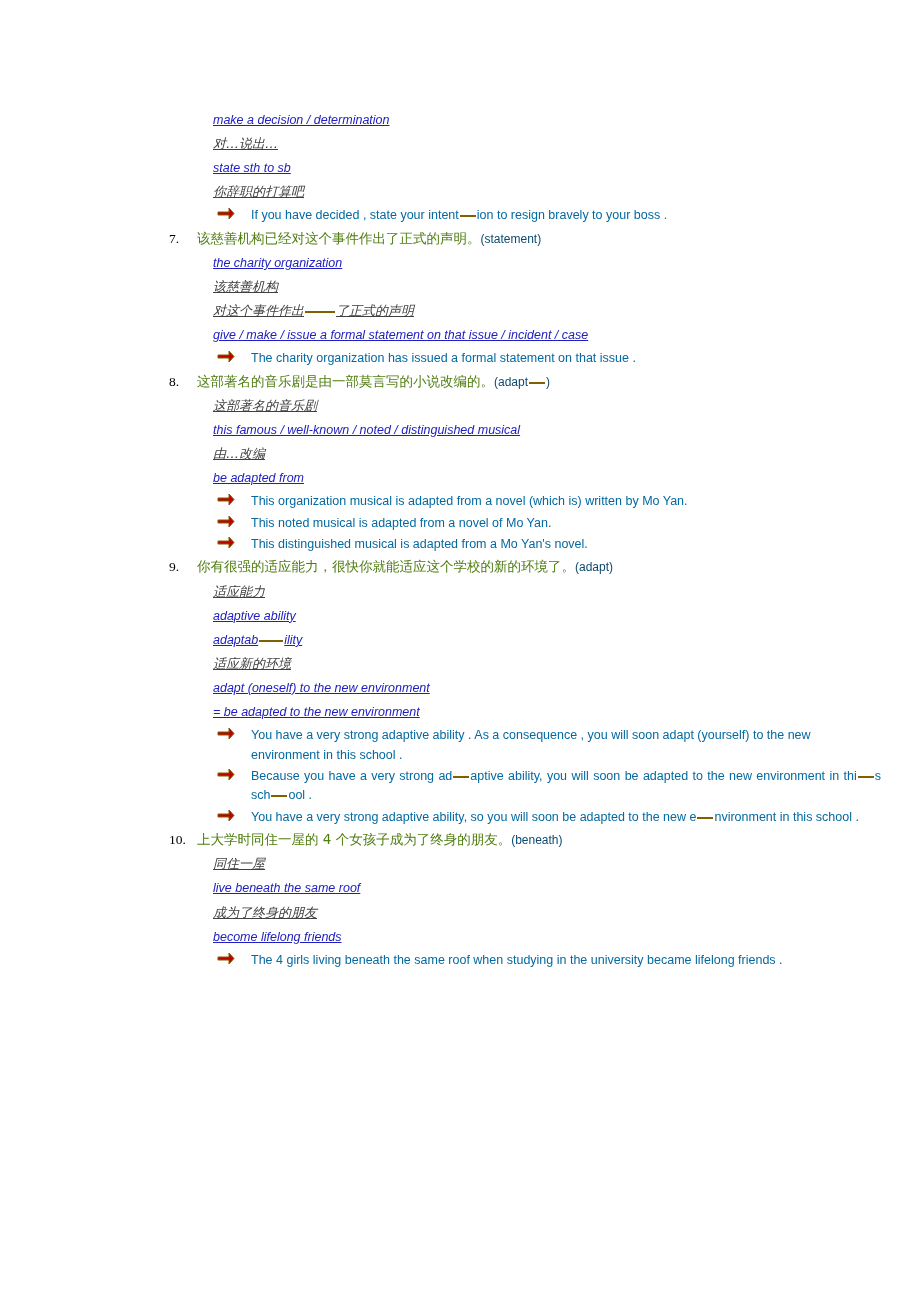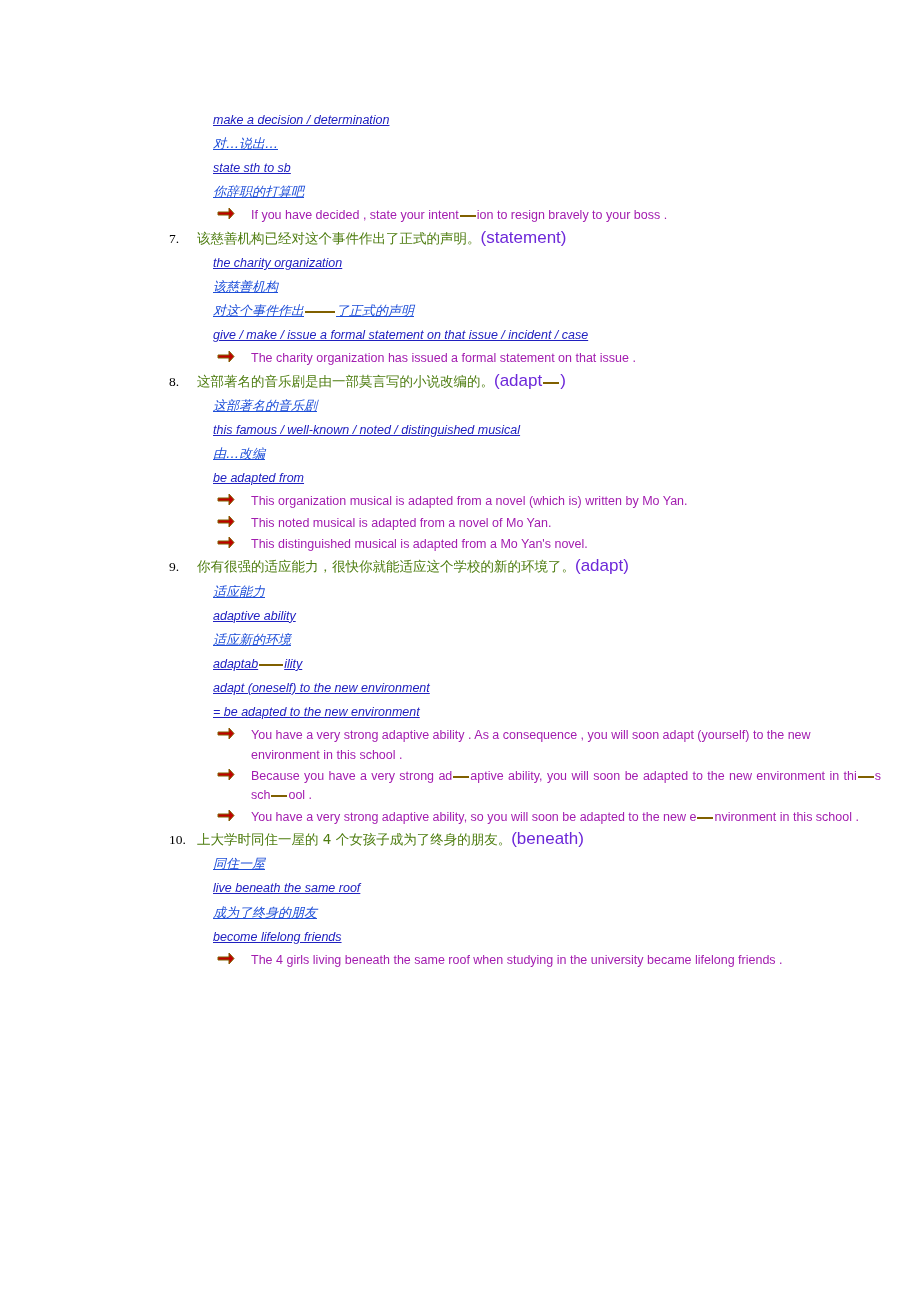--- a/index.html
+++ b/index.html
@@ -51,52 +51,52 @@
     box-sizing: border-box;
   }
   .item-cn {
     font-family: "DejaVu Sans", sans-serif;
     font-size: 13.5px;
     color: #4d7c0f;
     line-height: 1.5;
   }
   .item-hint {
     font-family: "Liberation Sans", sans-serif;
-    font-size: 17px;
-    color: #6d28d9;
+    font-size: 12px;
+    color: #0c4a6e;
   }
 
   
   .note {
     margin-left: 46px;
     line-height: 1.85;
     white-space: nowrap;
   }
   .note span.t {
     text-decoration: underline;
   }
   .note.cn span.t {
     font-family: "DejaVu Sans", sans-serif;
     font-size: 13px;
     font-style: italic;
-    color: #1d4ed8;
+    color: #404040;
   }
   .note.en span.t {
     font-family: "Liberation Sans", sans-serif;
     font-size: 12.5px;
     font-style: italic;
     color: #2020c0;
   }
 
   
   .ans {
     position: relative;
     margin-left: 46px;
     padding-left: 38px;
-    color: #a21caf;
+    color: #0369a1;
     font-family: "Liberation Sans", sans-serif;
     font-size: 12.5px;
     line-height: 1.55;
     margin-top: 2px;
     margin-bottom: 2px;
   }
   .ans .arrow {
     position: absolute;
     left: 4px;
     top: 1px;
@@ -227,25 +227,25 @@
         <span class="item-num">9.</span>
         <span class="item-cn">你有很强的适应能力，很快你就能适应这个学校的新的环境了。</span>
         <span class="item-hint">(adapt)</span>
       </div>
       <div class="note cn">
         <span class="t">适应能力</span>
       </div>
       <div class="note en">
         <span class="t">adaptive ability</span>
       </div>
+      <div class="note en">
+        <span class="t">adaptab</span><span class="mark"></span><span class="t">ility </span>
+      </div>
       <div class="note cn">
         <span class="t">适应新的环境</span>
-      </div>
-      <div class="note en">
-        <span class="t">adaptab</span><span class="mark"></span><span class="t">ility </span>
       </div>
       <div class="note en">
         <span class="t">adapt (oneself) to the new environment </span>
       </div>
       <div class="note en">
         <span class="t">= be adapted to the new environment </span>
       </div>
 
       <div class="ans nowrapfix" style="width:630px;">
         <span class="arrow">

